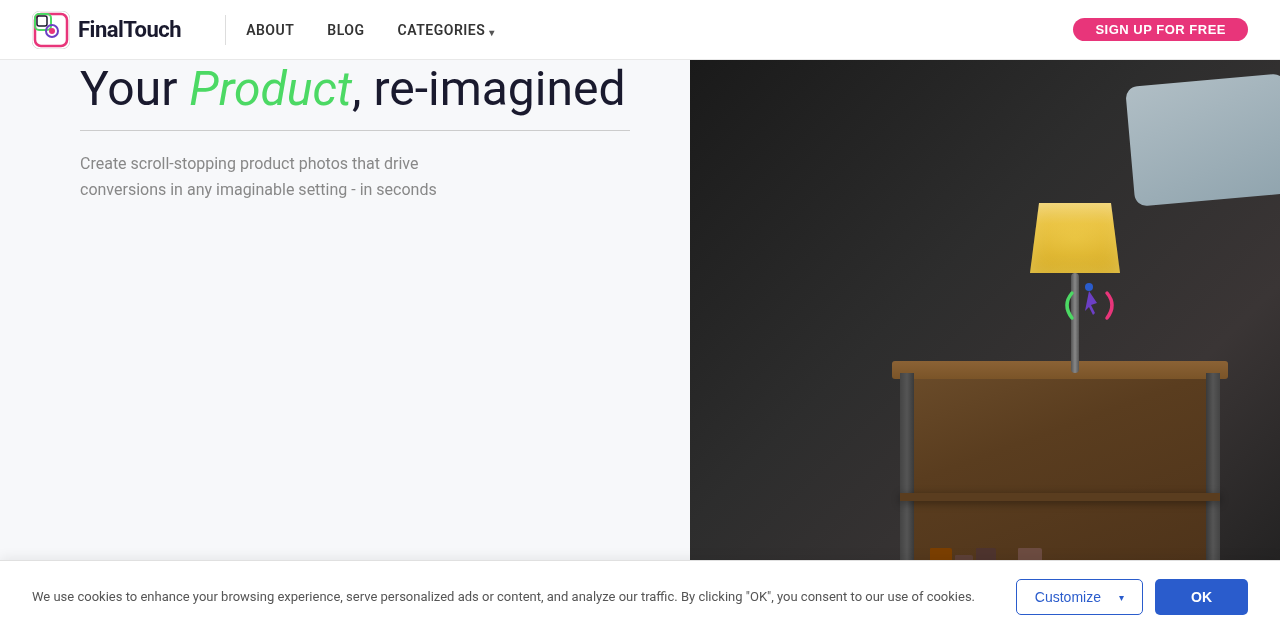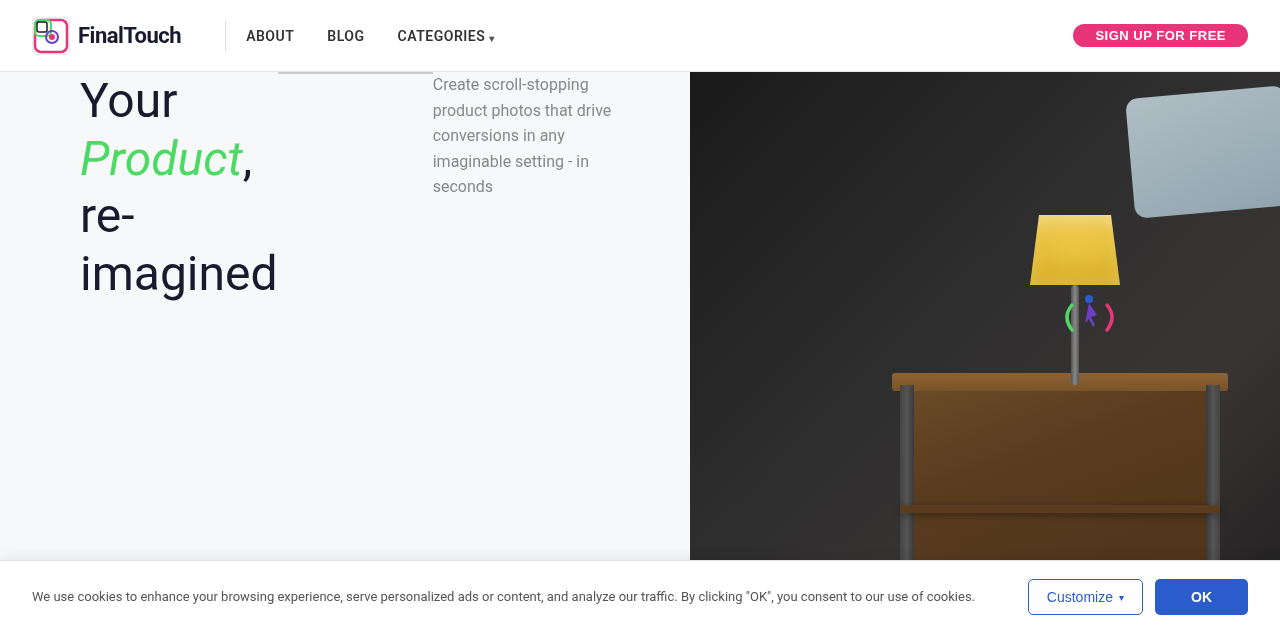--- a/index.html
+++ b/index.html
@@ -9,21 +9,21 @@
       width: 1280px;
       height: 633px;
       overflow: hidden;
       position: relative;
     }
 
     
     nav {
       background: #fff;
       border-bottom: 1px solid #e8e8e8;
-      height: 72px;
+      height: 60px;
       display: flex;
       align-items: center;
       padding: 0 32px;
       position: relative;
       z-index: 10;
     }
     .nav-logo {
       display: flex;
       align-items: center;
       gap: 8px;
@@ -92,22 +92,22 @@
       height: calc(633px - 60px);
       position: relative;
       background: #f7f8fa;
       overflow: hidden;
     }
 
     
     .hero-left {
       flex: 1;
       display: flex;
-      flex-direction: row;
-      justify-content: center;
+      flex-direction: column;
+      justify-content: flex-start;
       padding: 0 60px 0 80px;
       position: relative;
     }
     .hero-headline {
       font-size: 48px;
       font-weight: 400;
       color: #1a1a2e;
       line-height: 1.2;
       margin-bottom: 12px;
     }
@@ -321,21 +321,21 @@
       background: #fff;
       color: #2a5ccc;
       border: 1.5px solid #2a5ccc;
       border-radius: 5px;
       padding: 9px 18px;
       font-size: 14px;
       font-weight: 500;
       cursor: pointer;
       display: flex;
       align-items: center;
-      gap: 6px;
+      gap: 18px;
     }
     .btn-ok {
       background: #2a5ccc;
       color: #fff;
       border: none;
       border-radius: 5px;
       padding: 9px 36px;
       font-size: 14px;
       font-weight: 600;
       cursor: pointer;

